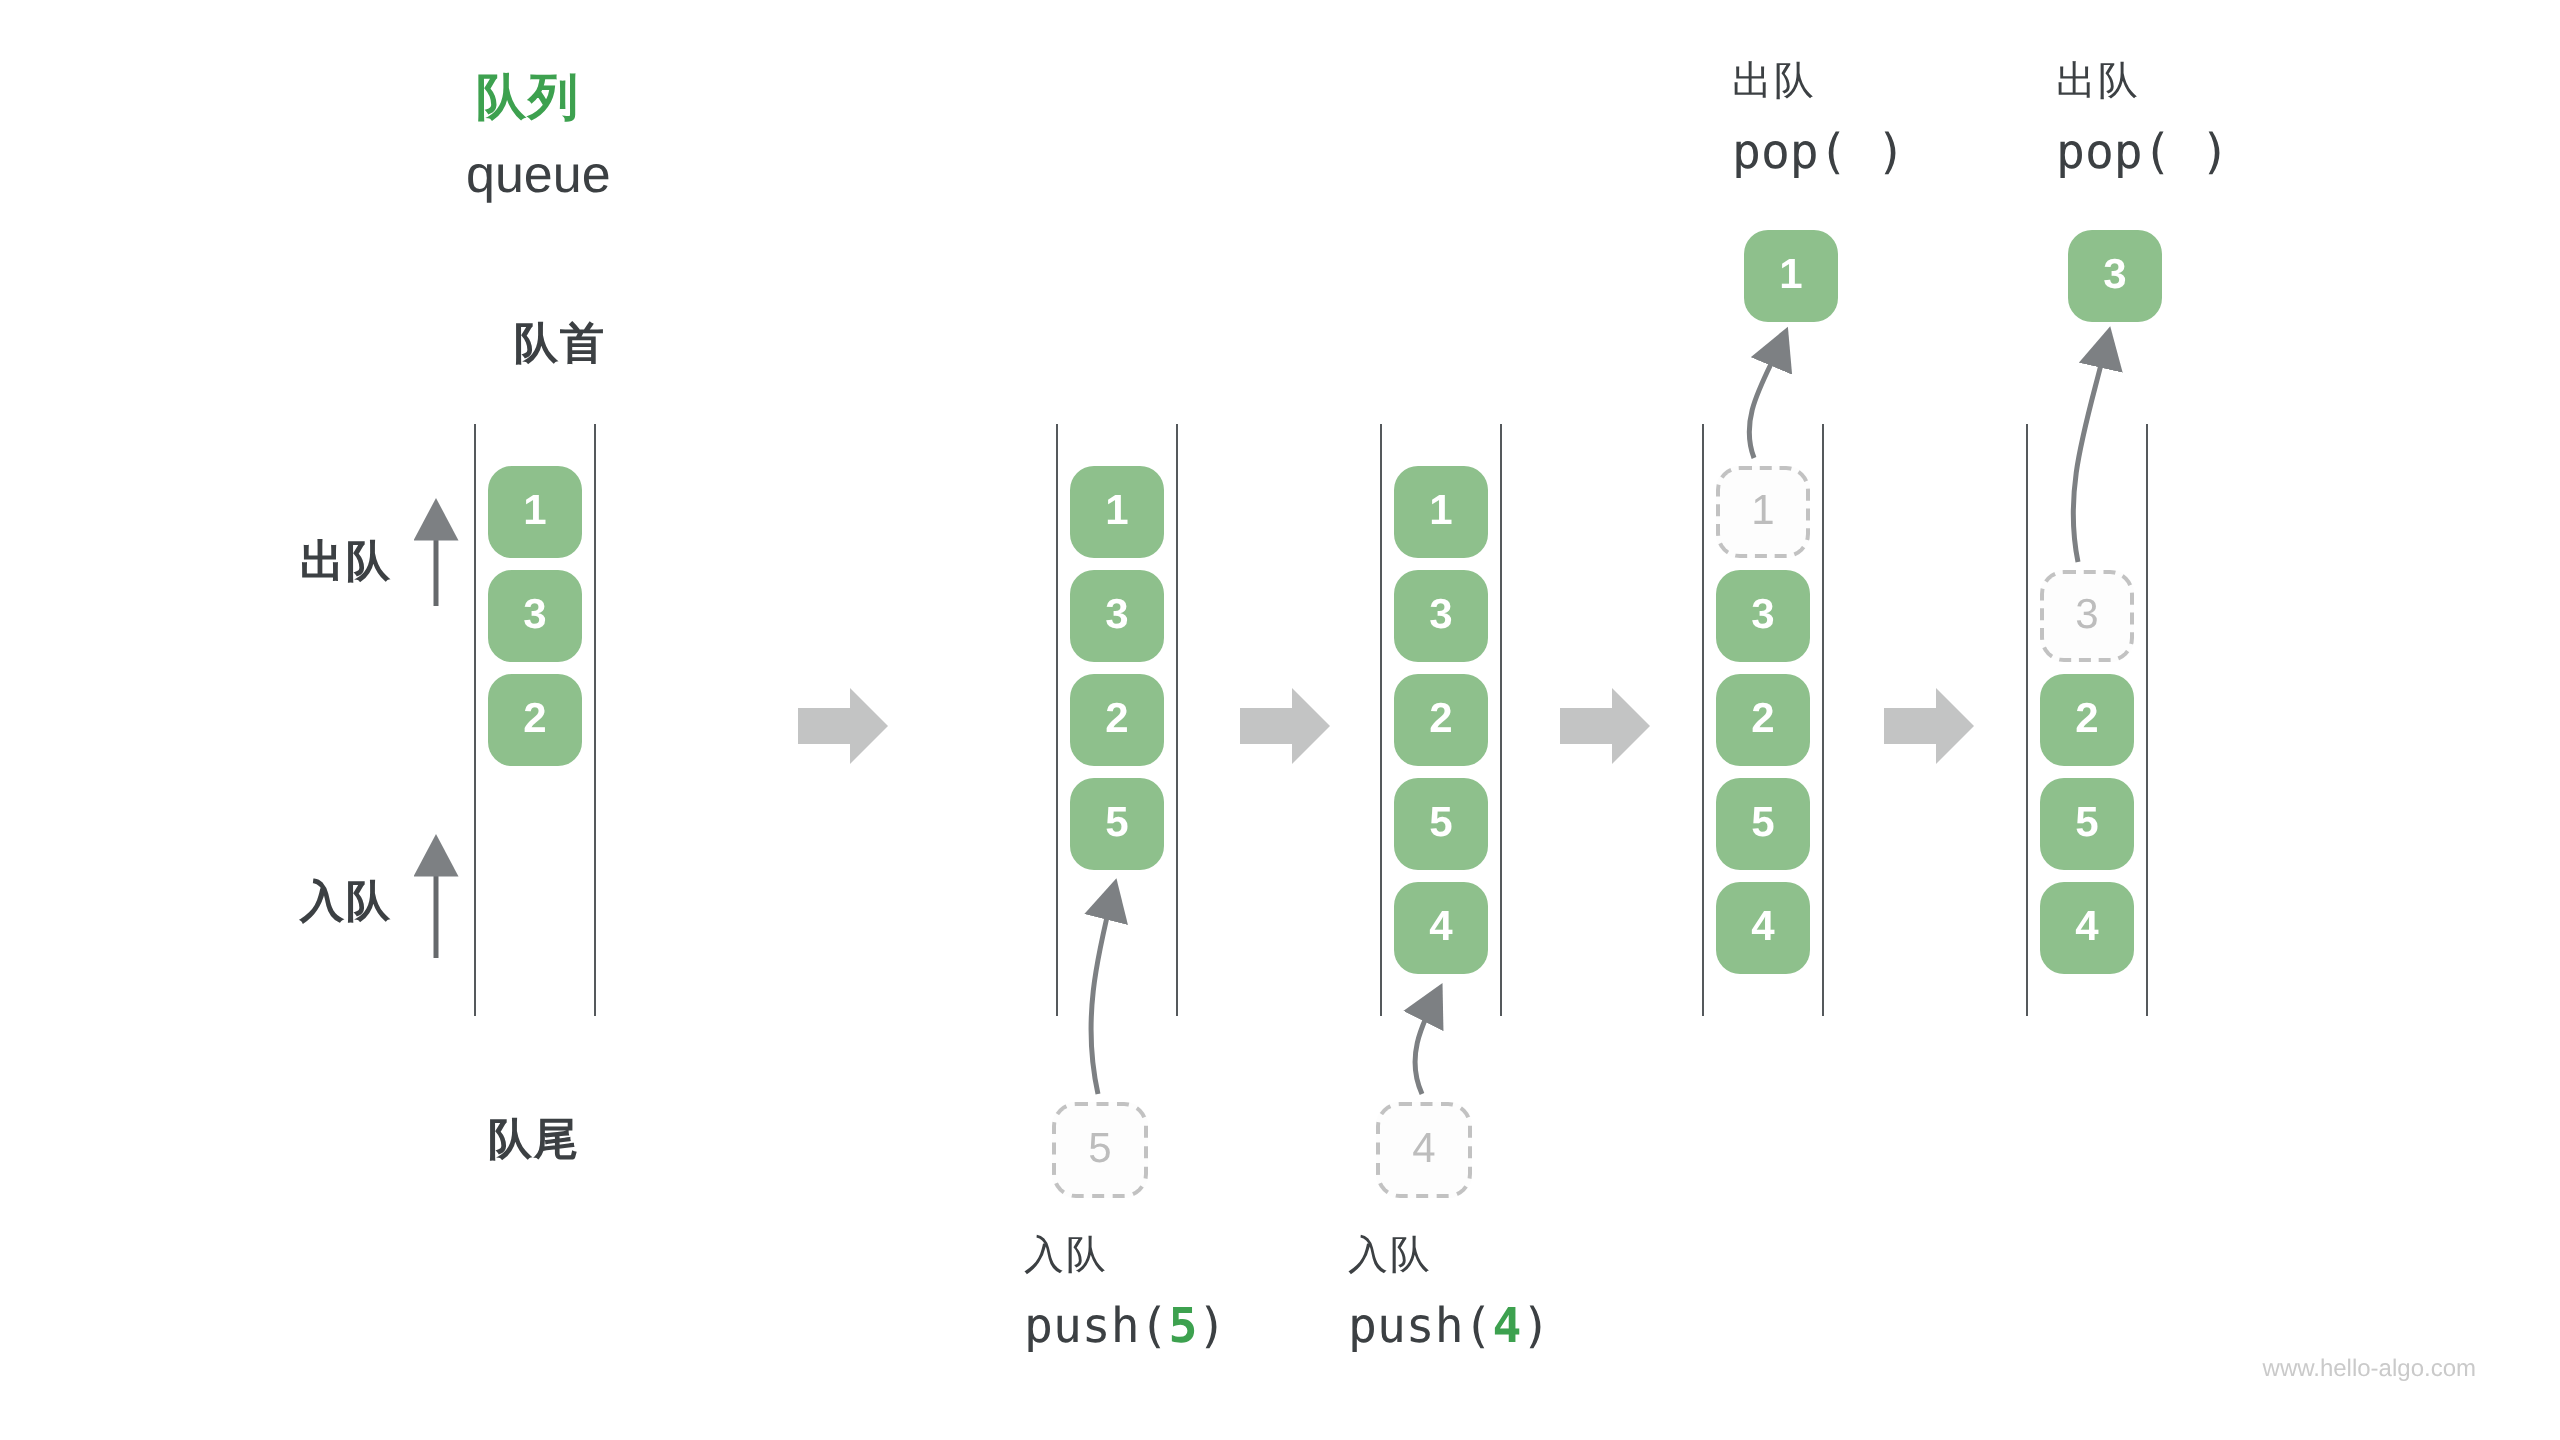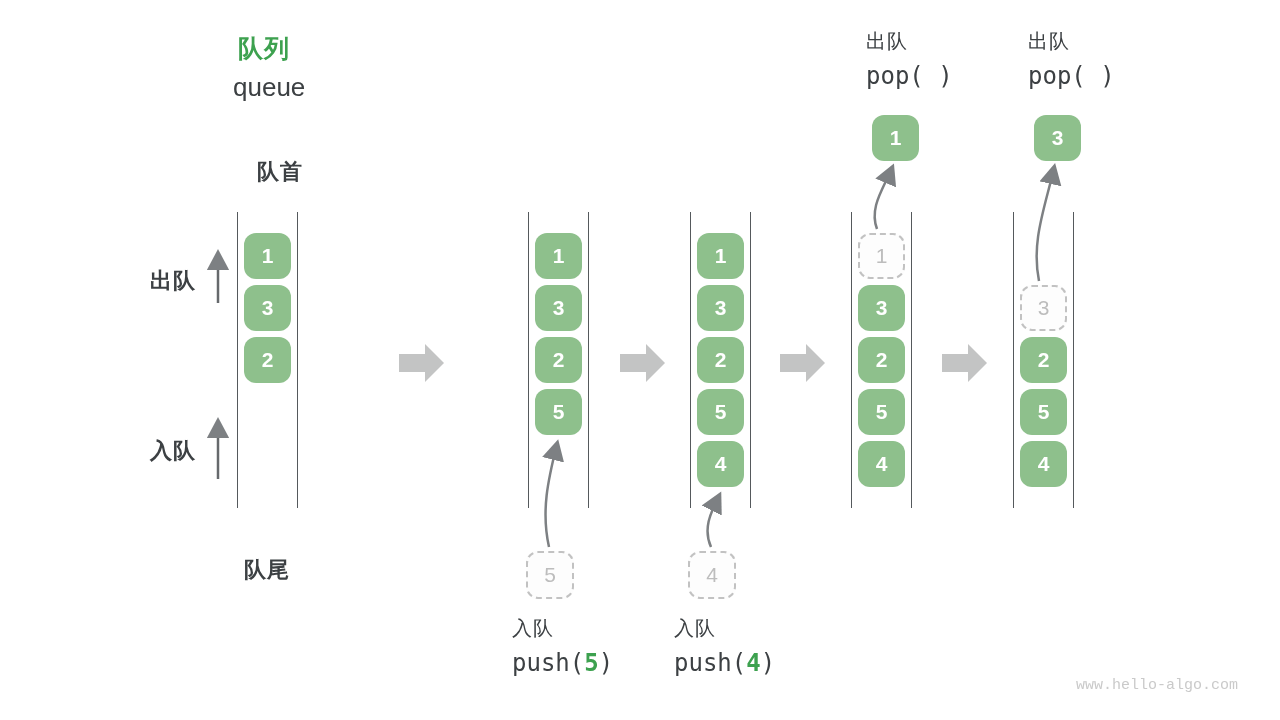--- a/index.html
+++ b/index.html
@@ -24,22 +24,22 @@
   .box.ghost{
     background:#fdfdfd;border:2px dashed var(--dashed-border);
     color:var(--dashed-text);font-weight:normal;
   }
   .box.staged{width:48px;height:48px;}
   .op-label{line-height:1;}
   .op-zh{font-size:20px;color:var(--text-dark);display:block;margin-bottom:13px;letter-spacing:1px;}
   .op-code{font-family:"DejaVu Sans Mono","Liberation Mono",monospace;font-size:24px;color:var(--text-dark);display:block;}
   .op-code .arg{color:var(--accent);font-weight:bold;}
   .watermark{
-    font-family:Liberation Mono, monospace;
-    font-size:15px;color:var(--watermark);
+    font-family:Liberation Sans, sans-serif;
+    font-size:12px;color:var(--watermark);
   }
   #overlay{position:absolute;left:0;top:0;pointer-events:none;}
   #overlay .curve{fill:none;stroke:var(--curve);stroke-width:2.5px;}
   #overlay .side-arrow{fill:none;stroke:var(--side-arrow);stroke-width:2.5px;}
   #overlay .block-arrow{fill:var(--block-arrow);}
   .ah-head{fill:var(--curve);}
 </style>
 </head>
 <body>
 

